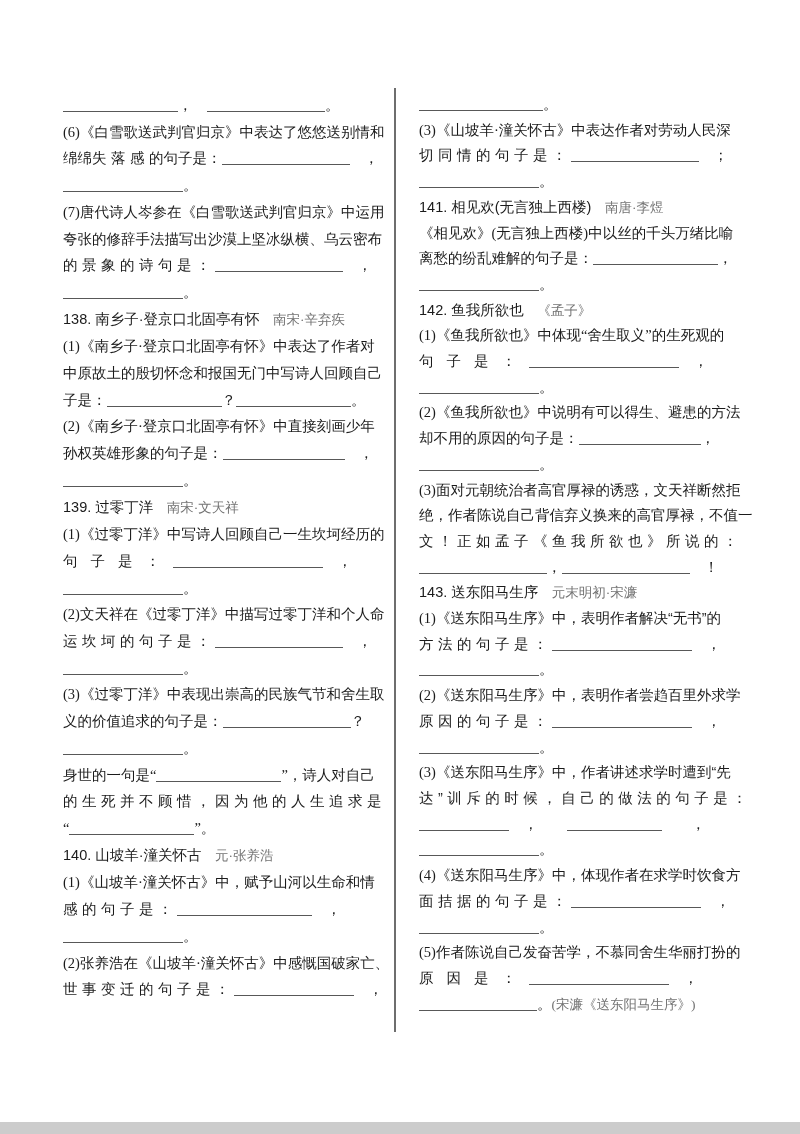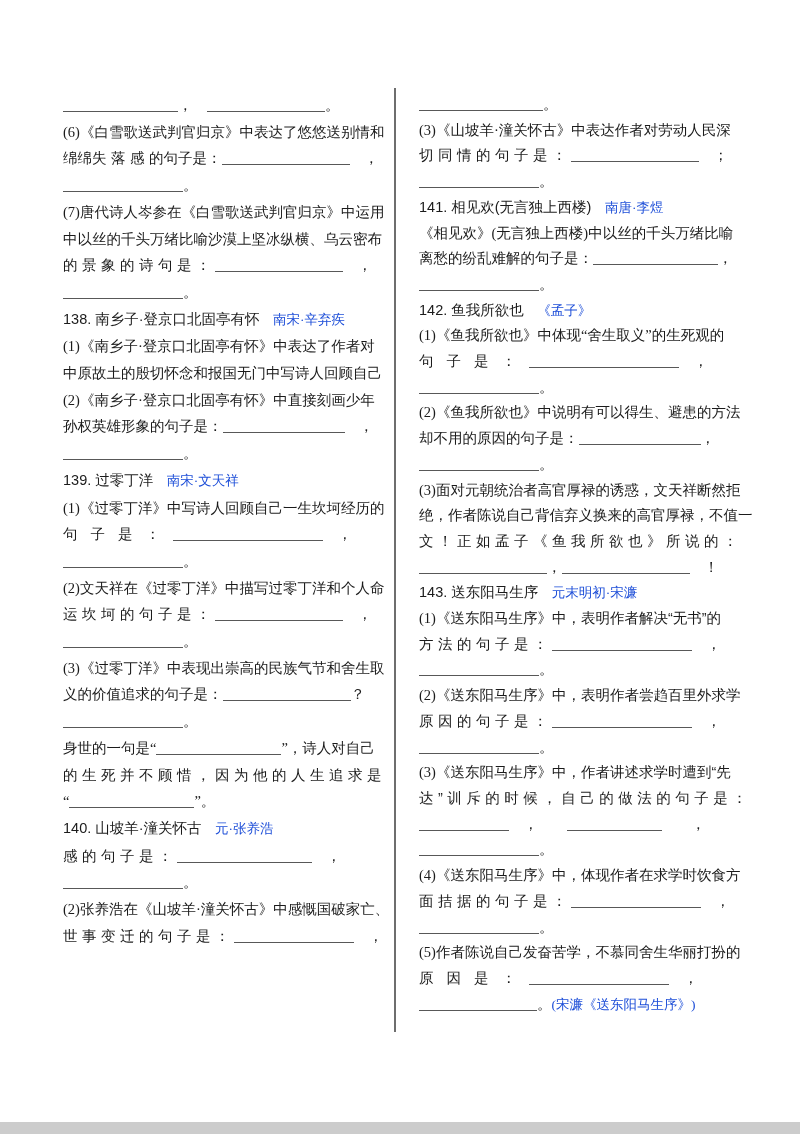--- a/index.html
+++ b/index.html
@@ -10,21 +10,21 @@
   }
   .col{position:absolute;top:92px;}
   .col-left{left:63px;width:330px;}
   .col-left .line{line-height:26.7px;}
   .col-right{left:419px;width:332px;}
   .col-right .line{line-height:25.7px;}
   .line{white-space:nowrap;font-size:14.5px;}
   .b{font-weight:400;font-family:"Liberation Sans","DejaVu Sans",sans-serif;}
   .s{letter-spacing:4.5px;}
   .S{letter-spacing:13px;}
-  .a{font-size:13.5px;color:#1d4ed8;margin-top:12px;}
+  .a{font-size:13.5px;color:#737373;margin-top:12px;}
   .blank{
     display:inline-block;height:13px;vertical-align:-2px;
     border-bottom:1.4px solid #585858;
   }
   .divider{
     position:absolute;left:394px;top:88px;width:2px;height:944px;
     background:#6e6e6e;
   }
   .bottom-bar{
     position:absolute;left:0;top:1122px;width:800px;height:12px;
@@ -33,43 +33,45 @@
 </style>
 </head>
 <body>
 
 <div class="col col-left" id="col-left">
     <div class="line"><span class="blank" style="width: 115px;"></span><span class="">，　</span><span class="blank" style="width: 118px;"></span><span class="">。</span></div>
     <div class="line"><span class="">(6)《白雪歌送武判官归京》中表达了悠悠</span><span class="b">送别情</span><span class="">和</span></div>
     <div class="line"><span class="">绵绵</span><span class="b s">失落感</span><span class="">的句子是：</span><span class="blank" style="width: 128px;"></span><span class="">　，</span></div>
     <div class="line"><span class="blank" style="width: 120px;"></span><span class="">。</span></div>
     <div class="line"><span class="">(7)唐代诗人岑参在《白雪歌送武判官归京》中运用</span></div>
-    <div class="line"><span class="">中以丝的千头万绪比喻</span><span class="b">沙漠上坚冰纵横、乌云密布</span></div>
+    <div class="line"><span class="">夸张的修辞手法描写出</span><span class="b">沙漠上坚冰纵横、乌云密布</span></div>
     <div class="line"><span class="b s">的景象</span><span class="s">的诗句是：</span><span class="blank" style="width: 128px;"></span><span class="">　，</span></div>
     <div class="line"><span class="blank" style="width: 120px;"></span><span class="">。</span></div>
     <div class="line"><span class="b">138. 南乡子·登京口北固亭有怀</span><span class="a">　南宋·辛弃疾</span></div>
     <div class="line"><span class="">(1)《南乡子·登京口北固亭有怀》中表达了作者对</span></div>
     <div class="line"><span class="">中原故土的</span><span class="b">殷切怀念</span><span class="">和</span><span class="b">报国无门</span><span class="">中写诗人回顾自己</span></div>
+    <div class="line"><span class="">子是：</span><span class="blank" style="width: 115px;"></span><span class="">？</span><span class="blank" style="width: 115px;"></span><span class="">。</span></div>
     <div class="line"><span class="">(2)《南乡子·登京口北固亭有怀》中直接刻画</span><span class="b">少年</span></div>
     <div class="line"><span class="b">孙权英雄形象</span><span class="">的句子是：</span><span class="blank" style="width: 122px;"></span><span class="">　，</span></div>
     <div class="line"><span class="blank" style="width: 120px;"></span><span class="">。</span></div>
     <div class="line"><span class="b">139. 过零丁洋</span><span class="a">　南宋·文天祥</span></div>
     <div class="line"><span class="">(1)《过零丁洋》中写诗人回顾自己</span><span class="b">一生坎坷经历</span><span class="">的</span></div>
     <div class="line"><span class="S">句子是：</span><span class="blank" style="width: 150px;"></span><span class="">　，</span></div>
     <div class="line"><span class="blank" style="width: 120px;"></span><span class="">。</span></div>
     <div class="line"><span class="">(2)文天祥在《过零丁洋》中描写</span><span class="b">过零丁洋</span><span class="">和</span><span class="b">个人命</span></div>
     <div class="line"><span class="b s">运坎坷</span><span class="s">的句子是：</span><span class="blank" style="width: 128px;"></span><span class="">　，</span></div>
     <div class="line"><span class="blank" style="width: 120px;"></span><span class="">。</span></div>
     <div class="line"><span class="">(3)《过零丁洋》中表现出崇高的</span><span class="b">民族气节</span><span class="">和</span><span class="b">舍生取</span></div>
     <div class="line"><span class="b">义</span><span class="">的价值追求的句子是：</span><span class="blank" style="width: 128px;"></span><span class="">？</span></div>
     <div class="line"><span class="blank" style="width: 120px;"></span><span class="">。</span></div>
     <div class="line"><span class="">身世的一句是“</span><span class="blank" style="width: 125px;"></span><span class="">”，诗人对自己</span></div>
     <div class="line"><span class="s">的生死并不顾惜，因为他的人生追求是</span></div>
     <div class="line"><span class="">“</span><span class="blank" style="width: 125px;"></span><span class="">”。</span></div>
     <div class="line"><span class="b">140. 山坡羊·潼关怀古</span><span class="a">　元·张养浩</span></div>
+    <div class="line"><span class="">(1)《山坡羊·潼关怀古》中，赋予</span><span class="b">山河以生命和情</span></div>
     <div class="line"><span class="b s">感</span><span class="s">的句子是：</span><span class="blank" style="width: 135px;"></span><span class="">　，</span></div>
     <div class="line"><span class="blank" style="width: 120px;"></span><span class="">。</span></div>
     <div class="line"><span class="">(2)张养浩在《山坡羊·潼关怀古》中</span><span class="b">感慨国破家亡、</span></div>
     <div class="line"><span class="b s">世事变迁</span><span class="s">的句子是：</span><span class="blank" style="width: 120px;"></span><span class="">　，</span></div>
   </div>
 <div class="divider"></div>
 <div class="col col-right" id="col-right">
     <div class="line"><span class="blank" style="width: 124px;"></span><span class="">。</span></div>
     <div class="line"><span class="">(3)《山坡羊·潼关怀古》中表达作者对</span><span class="b">劳动人民</span><span class="">深</span></div>
     <div class="line"><span class="s">切</span><span class="b s">同情</span><span class="s">的句子是：</span><span class="blank" style="width: 128px;"></span><span class="">　；</span></div>

